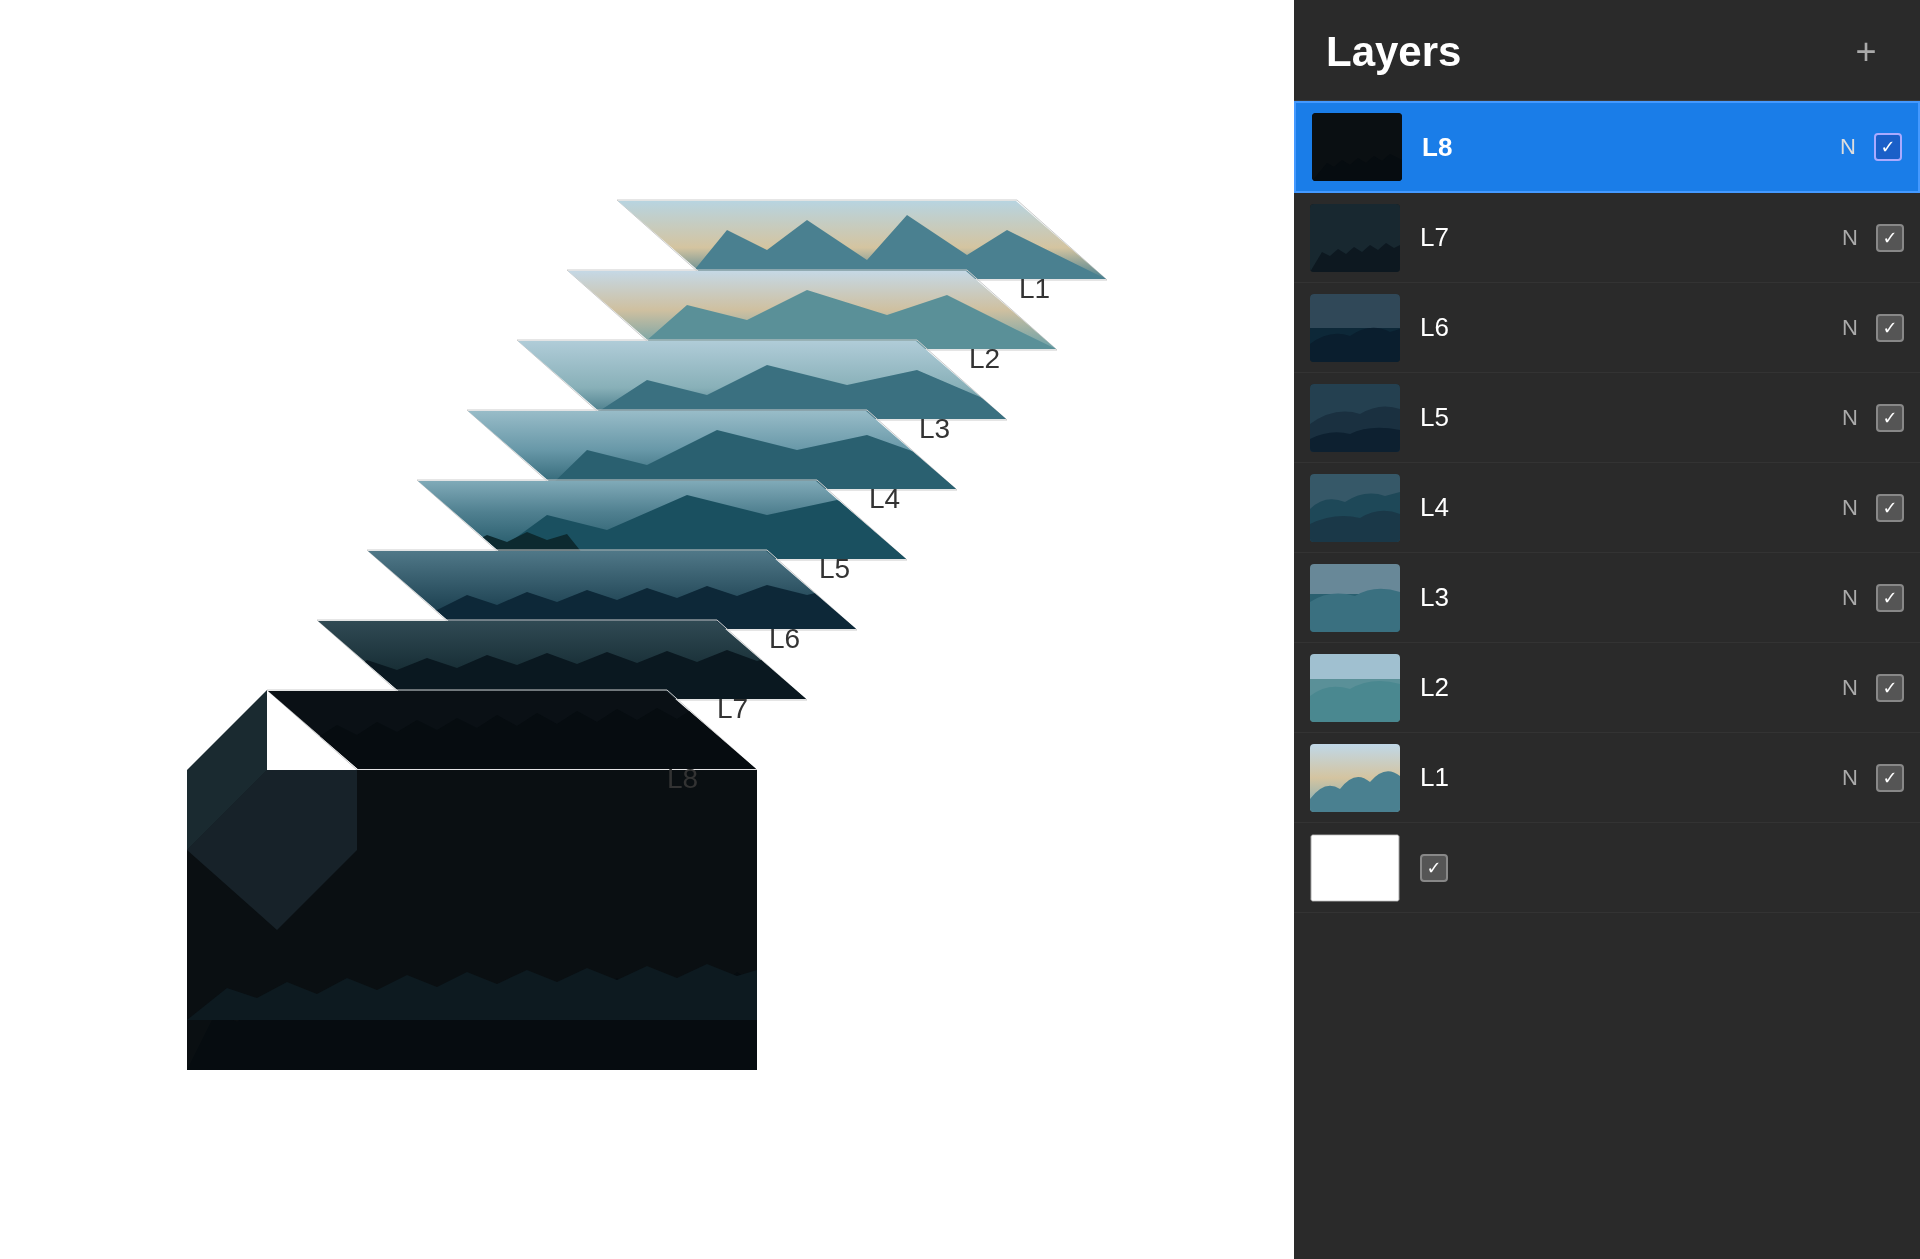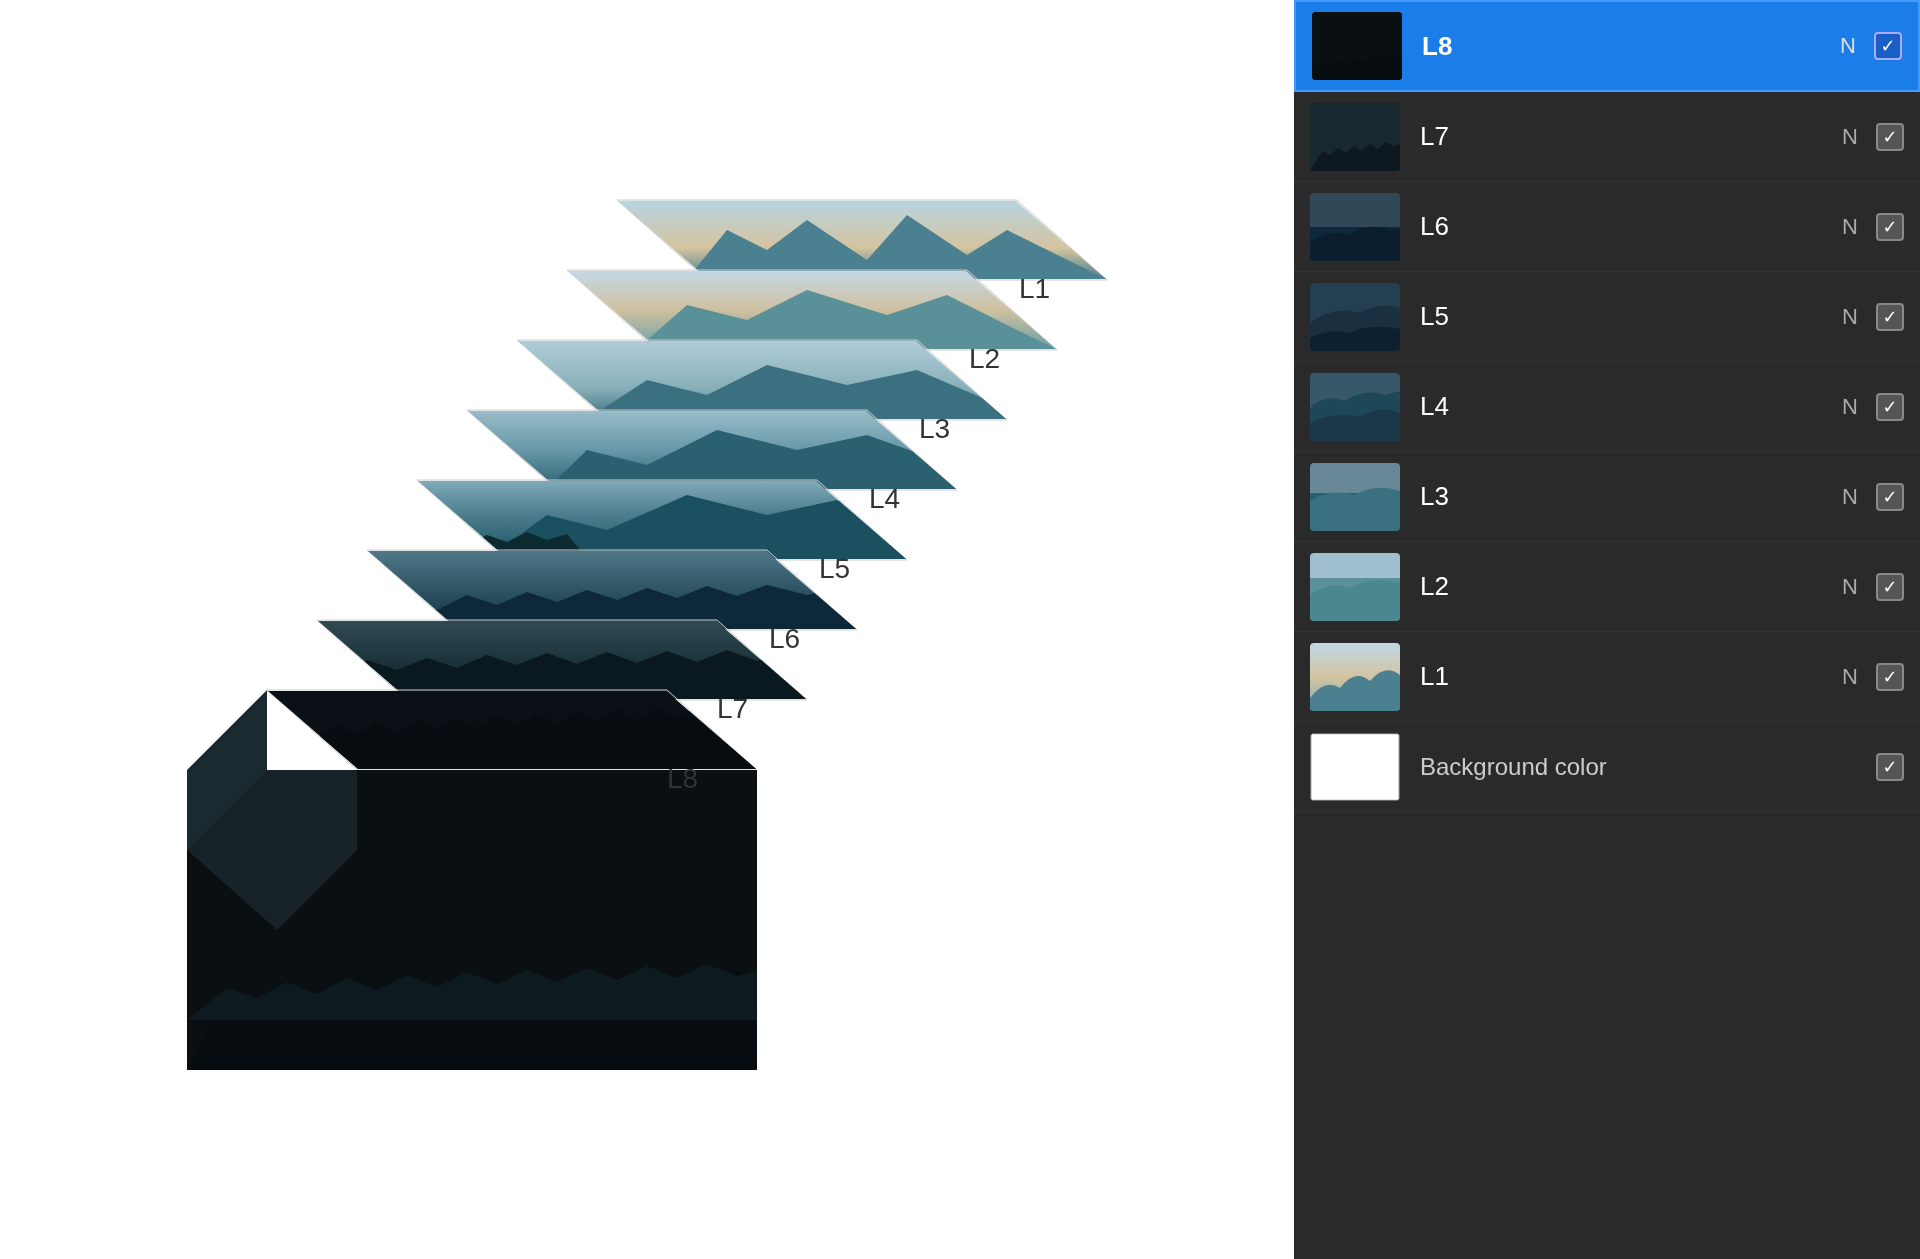--- a/index.html
+++ b/index.html
@@ -307,20 +307,24 @@
     <text x="582" y="498" font-size="28" fill="#333" font-family="sans-serif">L6</text>
 
     <text x="530" y="568" font-size="28" fill="#333" font-family="sans-serif">L7</text>
 
     <text x="480" y="638" font-size="28" fill="#333" font-family="sans-serif">L8</text>
 
   </svg>
 </div>
 
 <div class="layers-panel">
+  <div class="layers-header">
+    <span class="layers-title">Layers</span>
+    <div class="add-layer-btn">+</div>
+  </div>
   <div class="layers-list" id="layers-list">
   <div class="layer-item active">
         <div class="layer-thumbnail"><svg viewBox="0 0 90 68" xmlns="http://www.w3.org/2000/svg">
       <rect width="90" height="68" fill="#0a0f12"></rect>
       <polygon points="0,68 15,50 22,54 30,47 38,52 46,45 54,50 62,43 70,48 78,41 90,47 90,68" fill="#060c10"></polygon>
     </svg></div>
         <span class="layer-name">L8</span>
         <span class="blend-mode">N</span>
         <div class="checkbox">
           <span class="checkbox-check">✓</span>
@@ -412,19 +416,18 @@
         <span class="layer-name">L1</span>
         <span class="blend-mode">N</span>
         <div class="checkbox">
           <span class="checkbox-check">✓</span>
         </div>
       </div>
       <div class="layer-item bg-item">
         <div class="layer-thumbnail"><svg viewBox="0 0 90 68" xmlns="http://www.w3.org/2000/svg">
       <rect width="90" height="68" fill="#ffffff" stroke="#cccccc" stroke-width="1"></rect>
     </svg></div>
-        <span class="layer-name">Background color</span>
         <div class="checkbox">
           <span class="checkbox-check">✓</span>
         </div>
       </div>
     </div>
 </div>
 
 </body></html>

